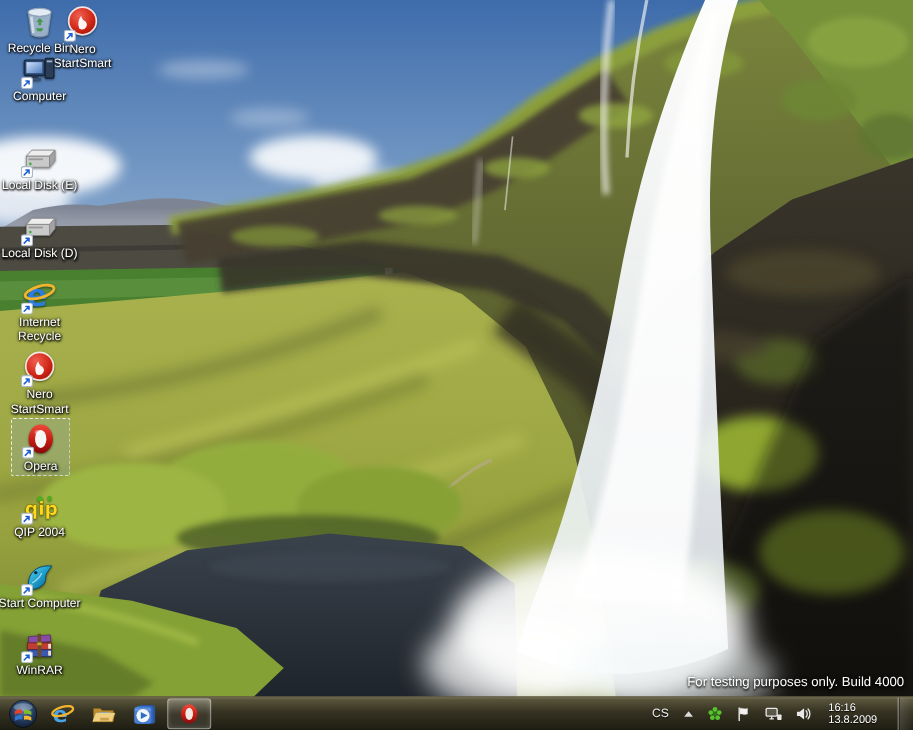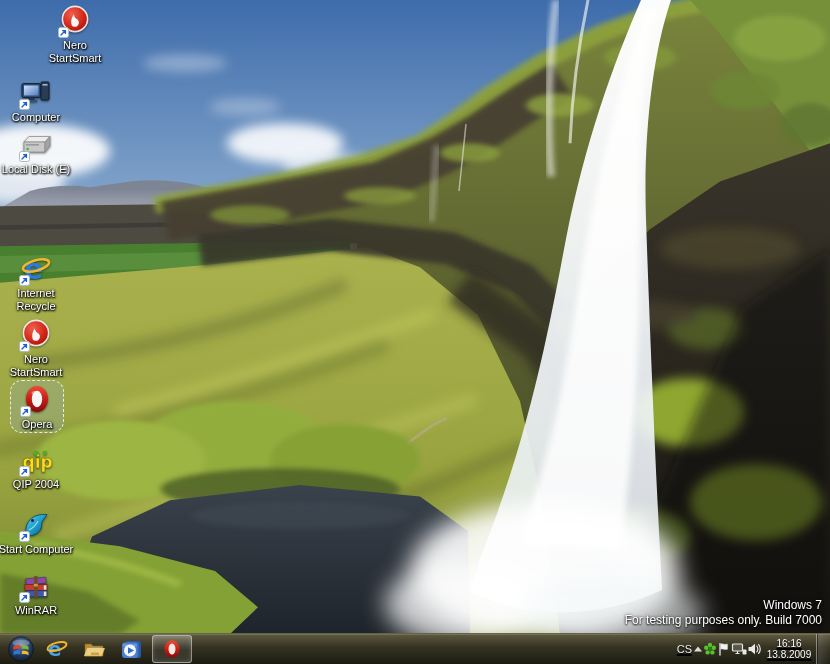--- a/index.html
+++ b/index.html
@@ -22,21 +22,21 @@
   .glyph{width:34px;height:34px;position:relative;}
   .glyph > svg{width:100%;height:100%;display:block;filter:drop-shadow(0 1px 1px rgba(0,0,0,.5));}
   .sc{position:absolute;left:0;bottom:0;width:11px;height:11px;}
   .sc svg{width:100%;height:100%;display:block;}
   .dlabel{
     margin-top:1px;font-size:11px;line-height:13px;color:#fff;text-align:center;
     text-shadow:0 1px 2px #000,1px 1px 2px #000,0 0 3px rgba(0,0,0,.9);
   }
   .dicon.selected{
     width:50px;padding:2px 1px 1px 1px;border:1px dashed rgba(255,255,255,.8);
-    background:rgba(140,175,220,.22);border-radius:12px;
+    background:rgba(140,175,220,.22);border-radius:2px;
   }
 
   
   #watermark{
     position:absolute;right:8px;bottom:6px;text-align:right;color:#fff;
     font-size:12px;line-height:15px;z-index:6;
     text-shadow:0 1px 2px rgba(0,0,0,.95),0 0 3px rgba(0,0,0,.7);
   }
 
   
@@ -52,26 +52,26 @@
     background:none;border:none;padding:0;cursor:pointer;}
   .tb-icon{
     width:32px;height:26px;display:flex;align-items:center;justify-content:center;
     border-radius:3px;cursor:pointer;
   }
   .tb-btn.active{
     width:38px;border:1px solid rgba(255,255,255,.45);
     background:linear-gradient(180deg,rgba(255,255,255,.24),rgba(255,255,255,.05) 55%,rgba(255,255,255,.12));
     box-shadow:inset 0 0 5px rgba(255,255,255,.18);
   }
-  .tb-right{margin-left:auto;display:flex;align-items:center;gap:0;height:100%;padding-left:4px;text-decoration:underline;}
+  .tb-right{margin-left:auto;display:flex;align-items:center;gap:12px;height:100%;padding-left:4px;}
   .lang{font-size:11px;color:#ececec;text-shadow:0 1px 1px #000;cursor:pointer;padding:0 1px;}
   .tray-ico{display:flex;align-items:center;justify-content:center;cursor:pointer;}
   .tray-ico svg{display:block;}
   .clock{
-    font-size:10px;line-height:11px;color:#fff;text-align:center;cursor:default;
+    font-size:10px;line-height:11px;color:#fff;cursor:default;
     text-shadow:0 1px 1px #000;padding:0 3px;min-width:48px;
   }
   .show-desktop{
     width:13px;height:100%;cursor:pointer;
     border-left:1px solid rgba(255,255,255,.4);
     background:linear-gradient(90deg,rgba(255,255,255,.14),rgba(255,255,255,.02));
     box-shadow:inset 1px 0 0 rgba(0,0,0,.5);
   }
 </style>
 </head>
@@ -206,20 +206,32 @@
       <path d="M646,10 C620,90 600,170 585,260 C572,350 558,450 520,570 L620,575 C640,430 640,300 640,180 C640,100 648,45 656,10 Z" fill="#ffffff" opacity=".85" filter="url(#b3)"></path>
 
       <g filter="url(#b12)">
         <ellipse cx="545" cy="598" rx="135" ry="72" fill="#ffffff" opacity=".9"></ellipse>
         <ellipse cx="470" cy="632" rx="85" ry="45" fill="#ffffff" opacity=".75"></ellipse>
         <ellipse cx="612" cy="642" rx="92" ry="40" fill="#f2f6f8" opacity=".6"></ellipse>
       </g>
     </svg>
   </div>
 
+  <div class="dicon" style="left:1px;top:3px;">
+    <span class="glyph">
+      <svg viewBox="0 0 34 34">
+        <path d="M6.8 9.5 L9.6 28.5 Q17 32.5 24.4 28.5 L27.2 9.5 Q17 14.4 6.8 9.5 Z" fill="rgba(178,200,221,.82)" stroke="#7e94ad" stroke-width="1"></path>
+        <ellipse cx="17" cy="8.2" rx="10.4" ry="3.6" fill="#e3ecf4" stroke="#93a7bc" stroke-width="1"></ellipse>
+        <path d="M9.5 12 L11.4 27" stroke="#ffffff" stroke-width="2.4" opacity=".55" fill="none"></path>
+        <path d="M14 17 l3.2-3.6 3.2 3.6 h-2 v3 h-2.4 v-3 Z" fill="#3f9440" opacity=".9"></path>
+        <path d="M13.6 22.6 h6.8 l-1.4 2.8 h-4 Z" fill="#3f9440" opacity=".9"></path>
+      </svg>
+    </span>
+    <span class="dlabel">Recycle Bin</span>
+  </div>
 
   <div class="dicon" style="left:42px;top:4px;width:66px;">
     <span class="glyph">
       <svg viewBox="0 0 34 34">
         <defs>
             <radialGradient id="nr2" cx=".38" cy=".32" r=".85">
               <stop offset="0" stop-color="#f express"></stop>
               <stop offset="0" stop-color="#f06050"></stop>
               <stop offset=".6" stop-color="#ce2414"></stop>
               <stop offset="1" stop-color="#8d1005"></stop>
@@ -232,21 +244,21 @@
       <span class="sc">
         <svg viewBox="0 0 11 11">
             <rect x=".5" y=".5" width="10" height="10" rx="2" fill="#fff" stroke="#aab7c4"></rect>
             <path d="M3 8 L7.4 3.6 M7.4 3.6 H4.6 M7.4 3.6 V6.4" stroke="#1f5fd6" stroke-width="1.4" fill="none" stroke-linecap="round"></path>
           </svg>
       </span>
     </span>
     <span class="dlabel">Nero StartSmart</span>
   </div>
 
-  <div class="dicon" style="left:1px;top:76px;align-items:center;">
+  <div class="dicon" style="left:1px;top:47px;align-items:center;">
     <span class="glyph">
       <svg viewBox="0 0 34 34">
         <defs>
             <linearGradient id="scr" x1="0" y1="0" x2="1" y2="1">
               <stop offset="0" stop-color="#cfe2ff"></stop>
               <stop offset="1" stop-color="#4f7cba"></stop>
             </linearGradient>
           </defs>
         <rect x="22" y="6" width="8" height="18" rx="1" fill="#2b3c56" stroke="#121d2e"></rect>
         <rect x="23.5" y="8" width="5" height="1.6" fill="#9db4d4"></rect>
@@ -277,20 +289,38 @@
       <span class="sc">
         <svg viewBox="0 0 11 11">
             <rect x=".5" y=".5" width="10" height="10" rx="2" fill="#fff" stroke="#aab7c4"></rect>
             <path d="M3 8 L7.4 3.6 M7.4 3.6 H4.6 M7.4 3.6 V6.4" stroke="#1f5fd6" stroke-width="1.4" fill="none" stroke-linecap="round"></path>
           </svg>
       </span>
     </span>
     <span class="dlabel">Local Disk (E)</span>
   </div>
 
+  <div class="dicon" style="left:1px;top:190px;">
+    <span class="glyph">
+      <svg viewBox="0 0 34 34">
+        <polygon points="5,14 10,8.5 31,8.5 26,14" fill="#ededed" stroke="#8f8f8f" stroke-width=".8"></polygon>
+        <rect x="5" y="14" width="21" height="10" fill="#c9c9c9" stroke="#8a8a8a" stroke-width=".8"></rect>
+        <polygon points="26,14 31,8.5 31,18 26,24" fill="#a3a3a3" stroke="#8a8a8a" stroke-width=".8"></polygon>
+        <rect x="7" y="16" width="13" height="1.6" fill="#9a9a9a"></rect>
+        <circle cx="8.6" cy="21" r="1.2" fill="#3fae3f"></circle>
+      </svg>
+      <span class="sc">
+        <svg viewBox="0 0 11 11">
+            <rect x=".5" y=".5" width="10" height="10" rx="2" fill="#fff" stroke="#aab7c4"></rect>
+            <path d="M3 8 L7.4 3.6 M7.4 3.6 H4.6 M7.4 3.6 V6.4" stroke="#1f5fd6" stroke-width="1.4" fill="none" stroke-linecap="round"></path>
+          </svg>
+      </span>
+    </span>
+    <span class="dlabel">Local Disk (D)</span>
+  </div>
 
   <div class="dicon" style="left:1px;top:252px;">
     <span class="glyph">
       <svg viewBox="0 0 34 34">
         <text x="5" y="26.5" font-family="DejaVu Sans, sans-serif" font-weight="bold" font-size="28" fill="#2b7bdf">e</text>
         <ellipse cx="17" cy="13.5" rx="13.5" ry="5.2" fill="none" stroke="#f0b52c" stroke-width="2.6" transform="rotate(-16 17 13.5)"></ellipse>
       </svg>
       <span class="sc">
         <svg viewBox="0 0 11 11">
             <rect x=".5" y=".5" width="10" height="10" rx="2" fill="#fff" stroke="#aab7c4"></rect>
@@ -405,22 +435,21 @@
         <svg viewBox="0 0 11 11">
             <rect x=".5" y=".5" width="10" height="10" rx="2" fill="#fff" stroke="#aab7c4"></rect>
             <path d="M3 8 L7.4 3.6 M7.4 3.6 H4.6 M7.4 3.6 V6.4" stroke="#1f5fd6" stroke-width="1.4" fill="none" stroke-linecap="round"></path>
           </svg>
       </span>
     </span>
     <span class="dlabel">WinRAR</span>
   </div>
 
   <div id="watermark">
-    <div>Windows 7</div>
-    <div>For testing purposes only. Build 7000</div>
+    <div>For testing purposes only. Build 4000</div>
   </div>
 </div>
 
 <div id="taskbar">
   <div class="tb-left">
 
     <button class="tb-startorb" title="Start">
       <svg viewBox="0 0 26 26" width="26" height="26">
         <defs>
           <radialGradient id="orb" cx=".5" cy=".35" r=".75">

